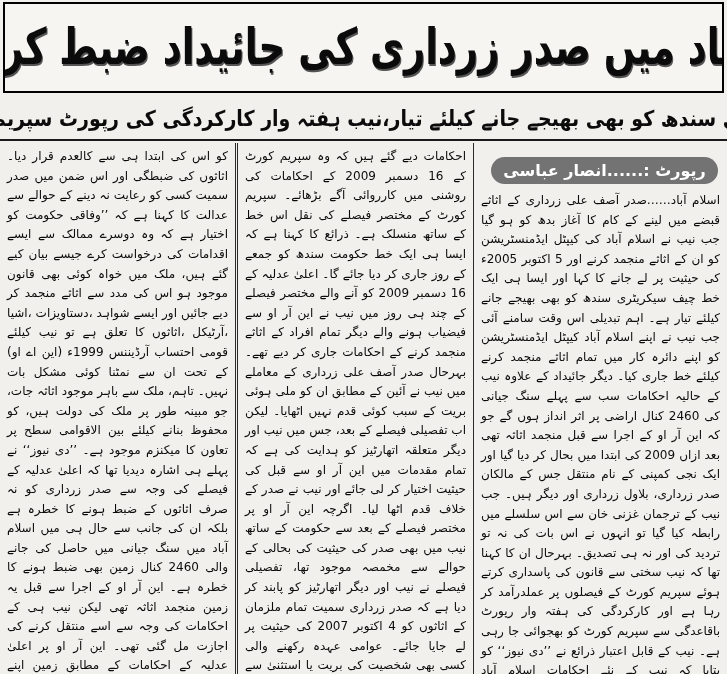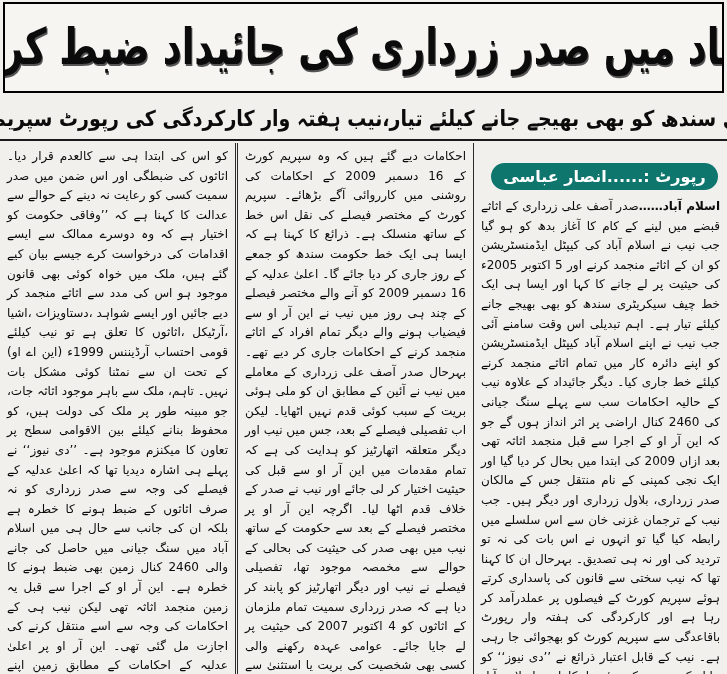--- a/index.html
+++ b/index.html
@@ -44,26 +44,26 @@
     box-sizing:border-box;padding:4px 7px 0 7px;overflow:hidden;
     font-size:12px;line-height:19.6px;text-align:justify;
     text-align-last:right;
   }
   .col-right{width:253px;}
   .col-middle{width:236px;border-right:1px solid #2a2a2a;}
   .col-left{width:238px;border-right:3px double #2a2a2a;}
 
   
   .byline-badge{
-    margin:16px 2px 7px 10px;height:27px;border-radius:14px;
-    background:#0f766e;color:#fff;
+    margin:10px 2px 7px 10px;height:27px;border-radius:14px;
+    background:#737373;color:#fff;
     display:flex;align-items:center;justify-content:center;
     font-size:16px;font-weight:bold;
   }
-  .dateline{font-weight:bold;}
+  .dateline{font-weight:normal;}
   .body-text{display:inline;}
   p.flow{margin:0;display:inline;}
 </style>
 </head>
 <body>
 
 <div class="clip">
 
   <div class="headline-box">
     <div class="headline-text">نیب نے اسلام آباد میں صدر زرداری کی جائیداد ضبط کرنے کا حکم دیدیا</div>

